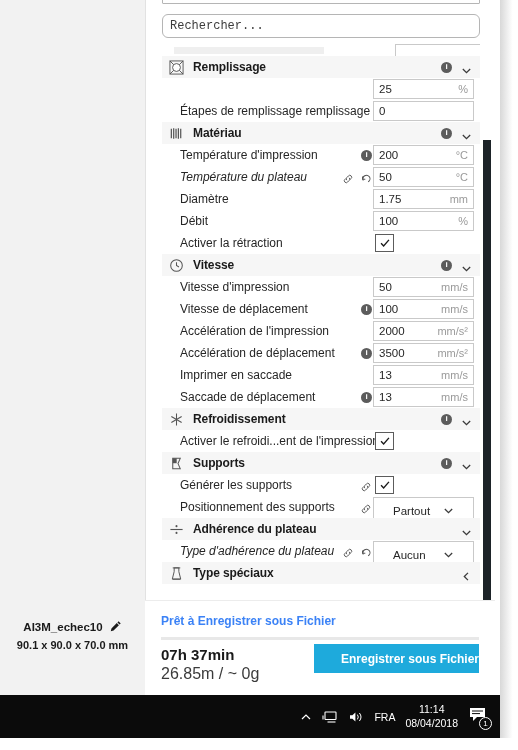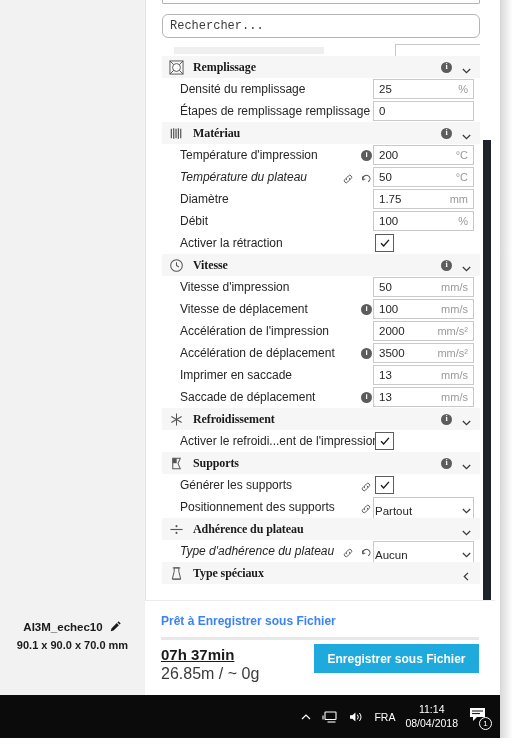--- a/index.html
+++ b/index.html
@@ -96,21 +96,20 @@
     background: #fff;
   }
 
   .cat-header {
     position: relative;
     height: 22px;
     background: #f6f6f6;
     display: flex; align-items: center;
     margin: 0 16px;
     padding-left: 6px;
-    font-family: Liberation Serif, serif;
   }
   .cat-icon {
     width: 17px; height: 17px;
     margin-right: 8px;
     display: flex; align-items: center; justify-content: center;
     flex: 0 0 auto;
   }
   .cat-title {
     font-size: 12px; font-weight: bold; color: #1a1a1a;
     letter-spacing: -0.1px;
@@ -170,21 +169,21 @@
     background: #fff;
     display: flex; align-items: center; justify-content: center;
   }
   .dropdown {
     position: absolute;
     right: 6px; top: 1px;
     width: 101px; height: 28px;
     border: 1px solid #c9c9c9;
     background: #fff;
     display: flex; align-items: center;
-    padding: 0 1px;
+    padding: 0 19px;
   }
   .dropdown .dd-text { font-size: 11.5px; color: #262626; }
   .dropdown .dd-chev { margin-left: auto; }
 
   
   .scrollbar-track {
     position: absolute;
     right: 0; top: 0; width: 12px; height: 695px;
     background: transparent;
   }
@@ -206,35 +205,36 @@
   .ready-text {
     position: absolute; left: 16px; top: 13px;
     font-size: 12px; font-weight: bold; color: #3b82f6;
   }
   .save-divider {
     position: absolute; left: 16px; top: 36px;
     width: 318px; height: 3px; background: #e8e8e8;
   }
   .time-text {
     position: absolute; left: 16px; top: 45px;
-    font-size: 15px; font-weight: bold; color: #1a1a1a; text-decoration: underline;
+    font-size: 15px; font-weight: bold; color: #1a1a1a;
   }
   .mat-text {
     position: absolute; left: 16px; top: 64px;
     font-size: 16px; color: #3b3b3b;
   }
   .save-button {
     position: absolute; right: 16px; top: 43px;
     width: 165px; height: 29px;
     background: #1eaadc;
     border: none;
     color: #ffffff;
     font-family: "Liberation Sans", sans-serif;
     font-size: 12px; font-weight: bold;
     cursor: pointer;
+    text-align: right;
   }
 
   
   .taskbar {
     position: absolute;
     left: 0; top: 695px;
     width: 500px; height: 43px;
     background: #0b0b0b;
   }
   .tray {
@@ -307,21 +307,20 @@
             </span>
             <span class="cat-title">Remplissage</span>
             <div class="cat-right">
               <span class="info-dot">i</span>
               <span class="chev"><svg width="11" height="11" viewBox="0 0 12 12">
                   <path d="M2 4.3l4 4 4-4" stroke="#3b3b3b" stroke-width="1.4" fill="none"></path>
                 </svg></span>
             </div>
           </div>
           <div class="setting-row">
-            <span class="setting-label">Densité du remplissage</span>
             <div class="value-field">
               <span class="value-text">25</span>
               <span class="value-unit">%</span>
             </div>
           </div>
           <div class="setting-row">
             <span class="setting-label">Étapes de remplissage remplissage</span>
             <div class="value-field">
               <span class="value-text">0</span>
             </div>

